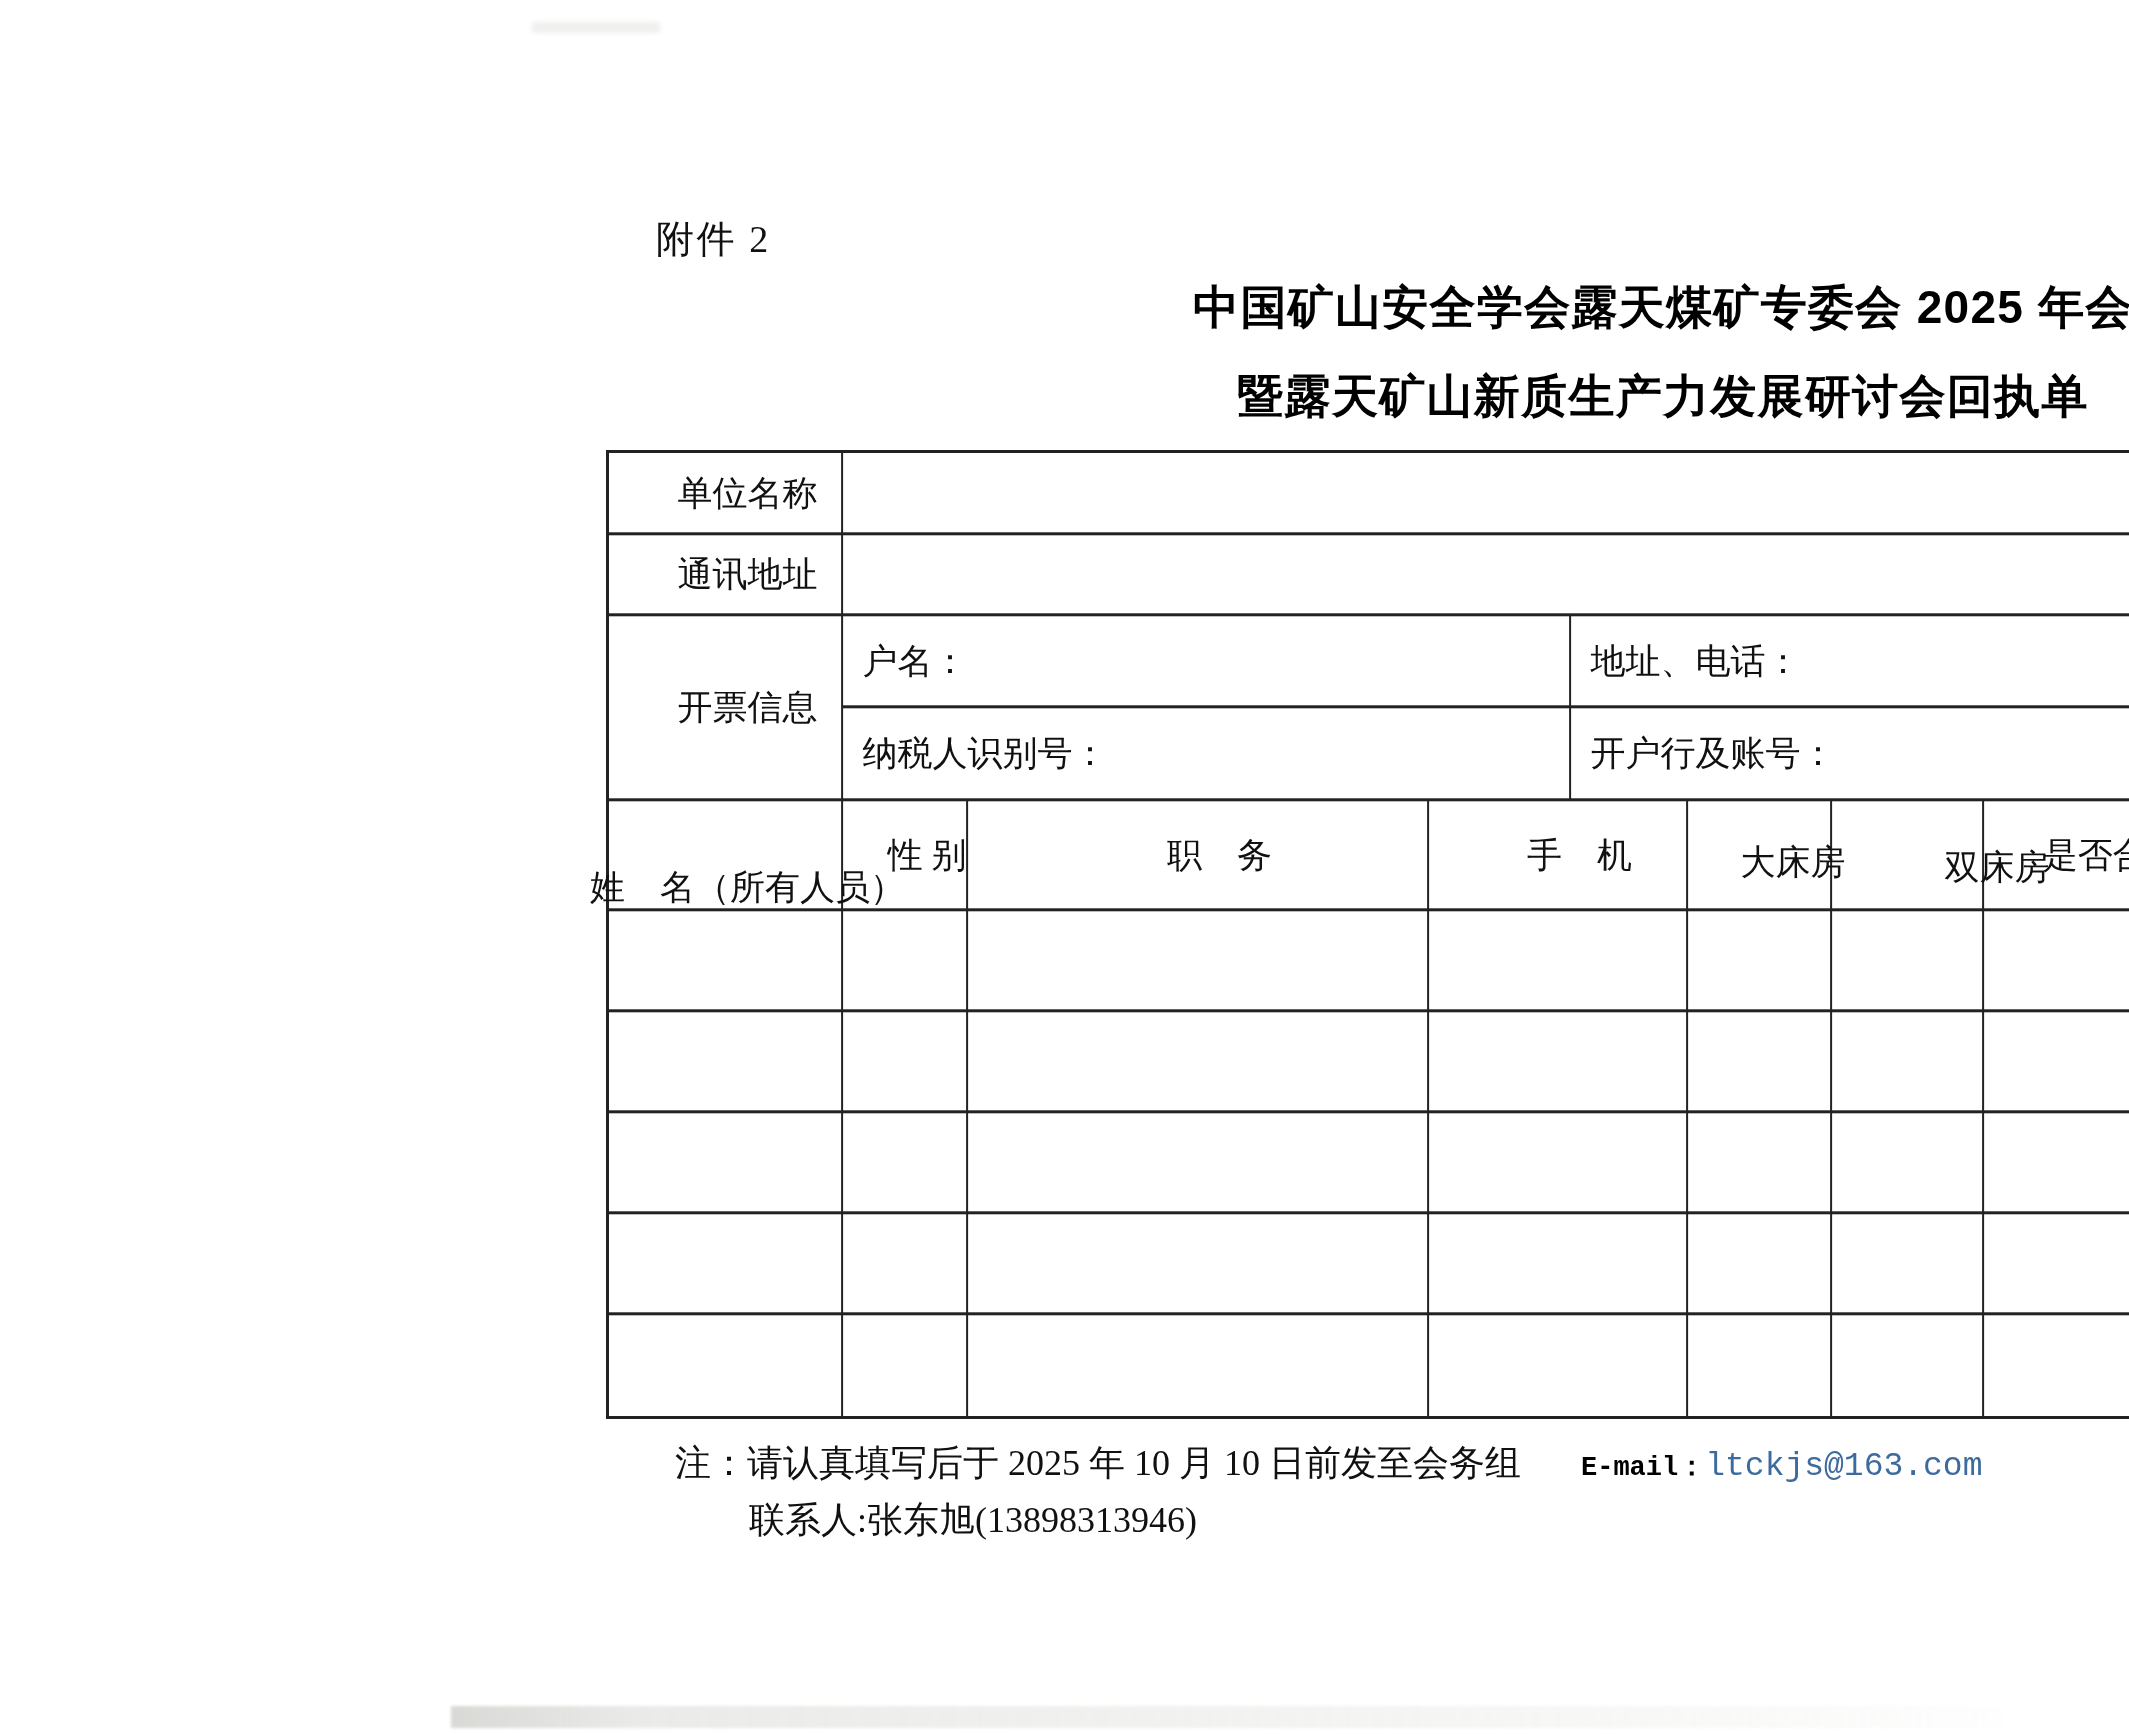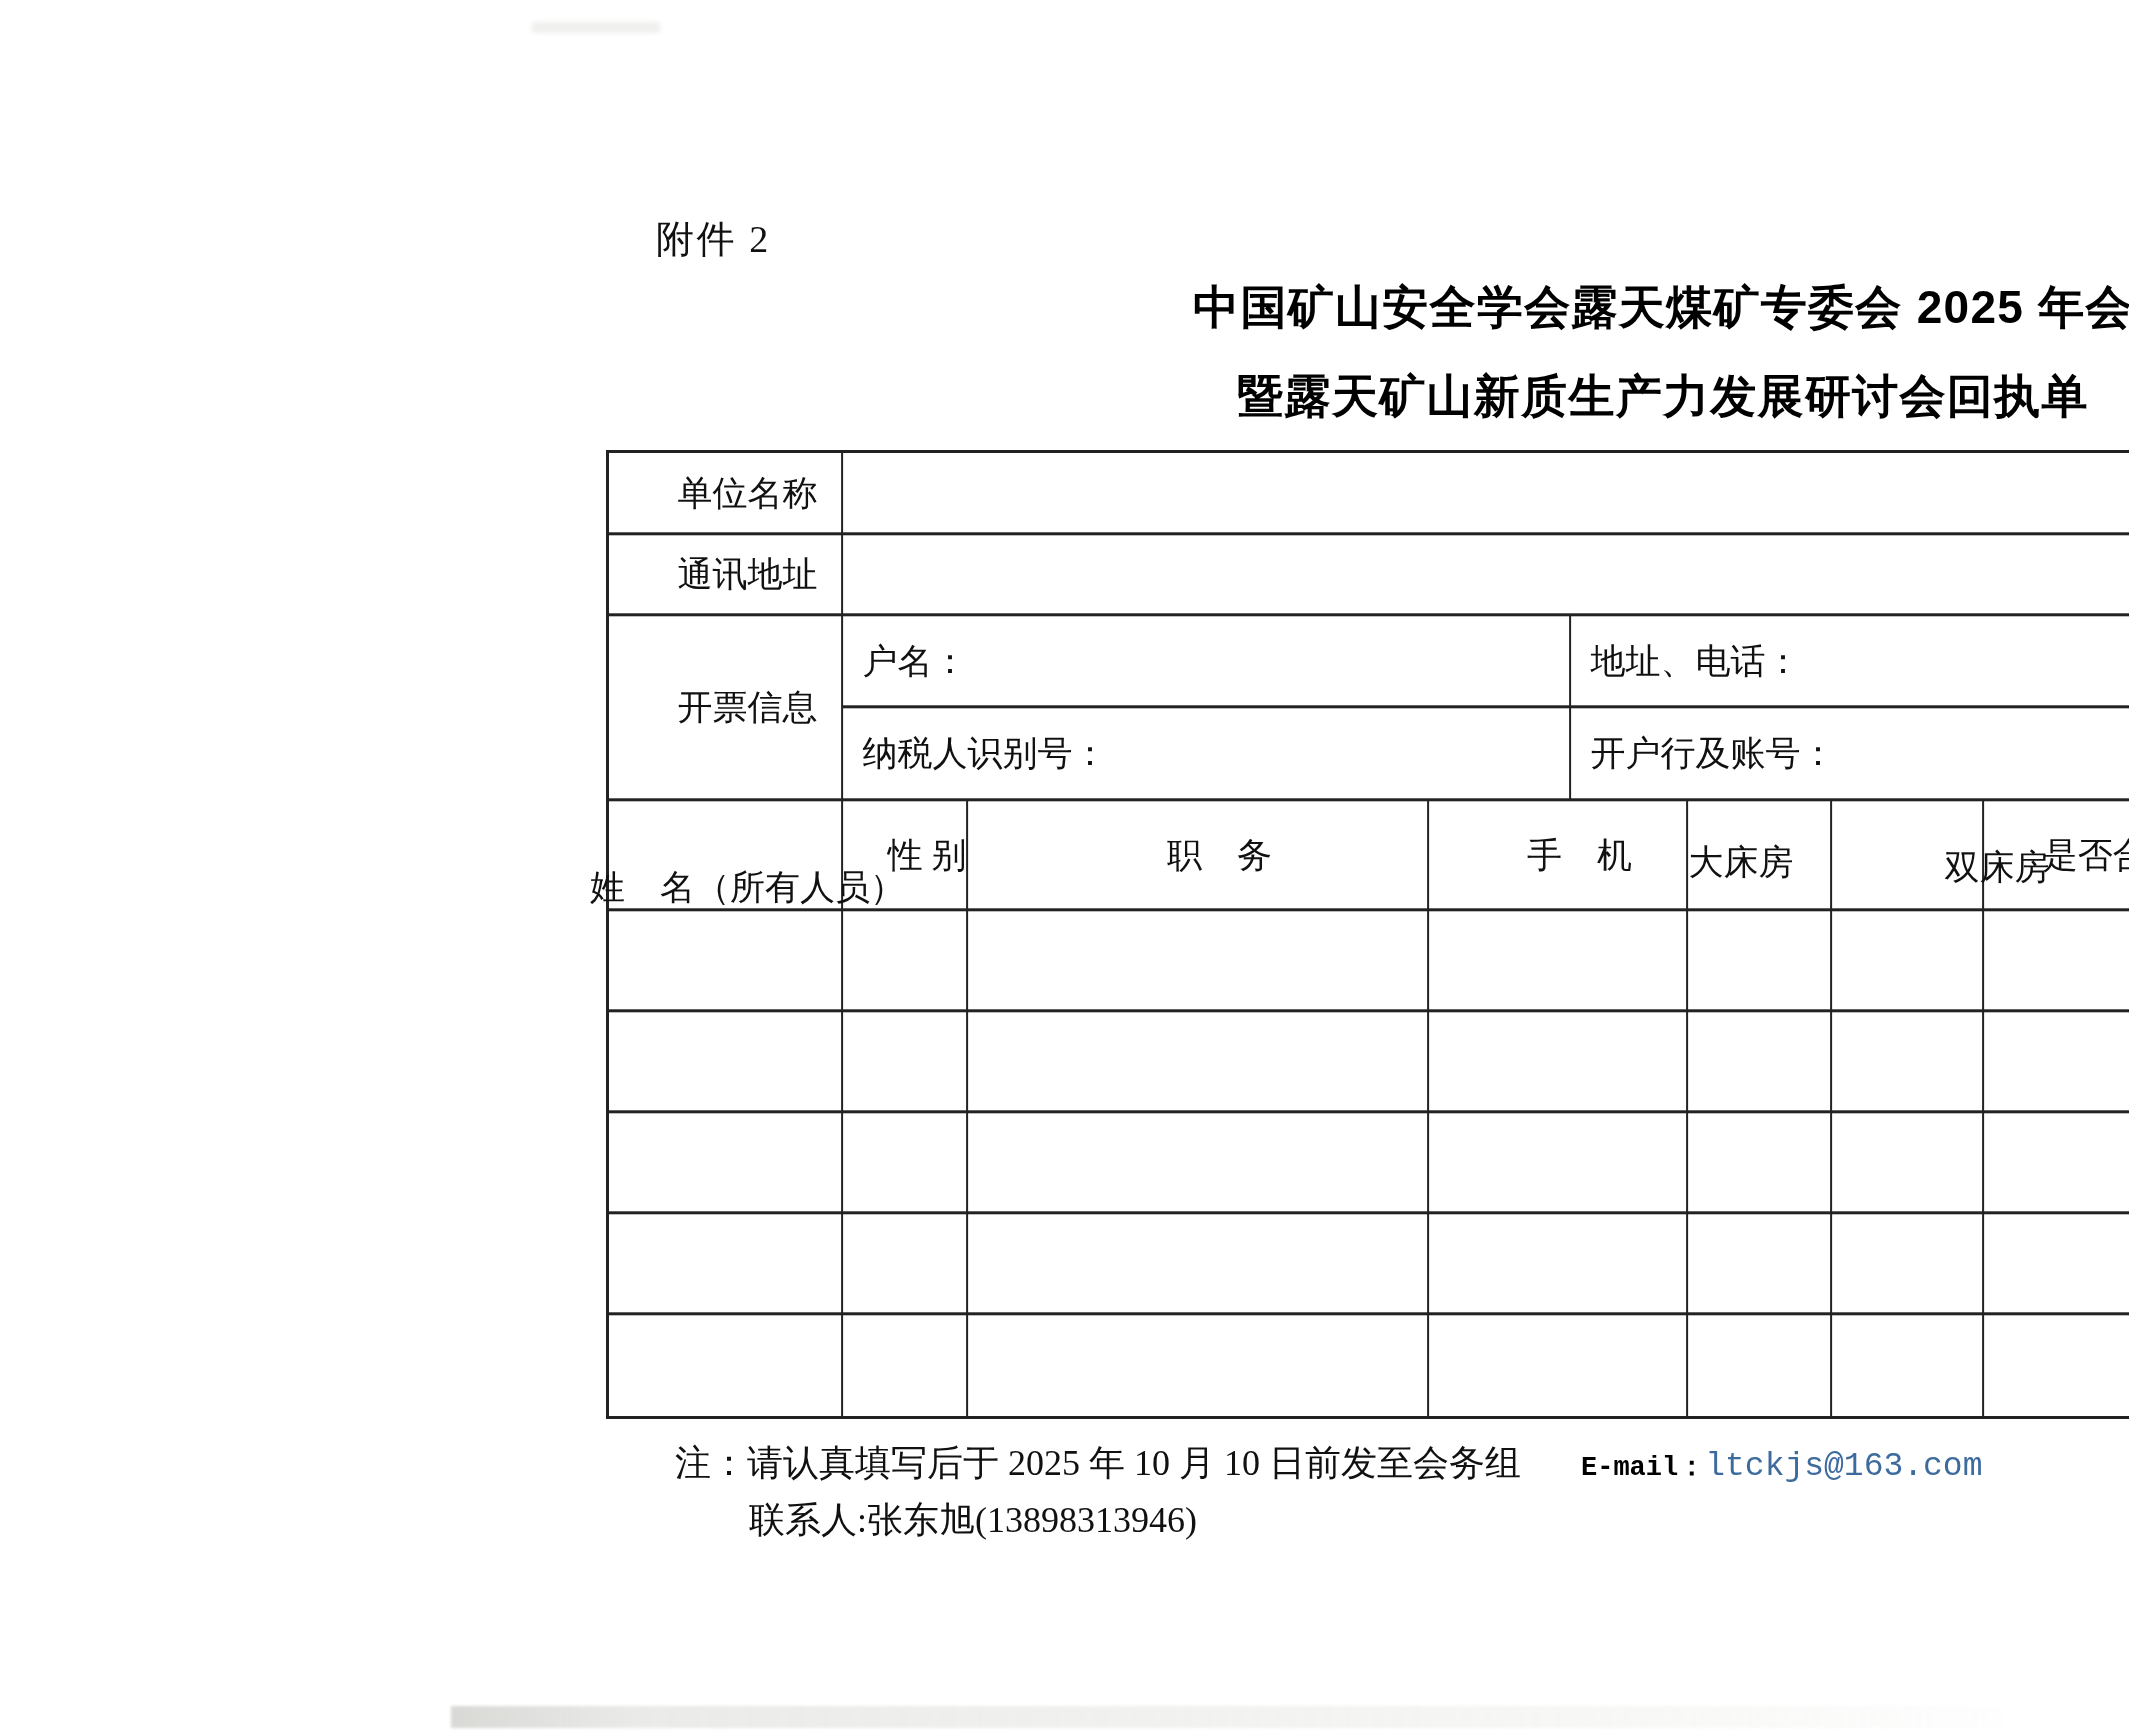--- a/index.html
+++ b/index.html
@@ -110,21 +110,21 @@
     <div class="cell left" style="left:233px;top:254px;width:729px;height:92px">纳税人识别号：</div>
     <div class="cell left" style="left:961px;top:254px;width:1147px;height:92px">开户行及账号：</div>
 
     <div class="cell name-cell" style="left:0;top:347px;width:233px;height:110px">
       <div>姓　名</div>
       <div>（所有人员）</div>
     </div>
     <div class="cell" style="left:233px;top:347px;width:126px;height:110px">性 别</div>
     <div class="cell" style="left:358px;top:347px;width:461px;height:110px">职　务</div>
     <div class="cell" style="left:819px;top:347px;width:259px;height:110px">手　机</div>
-    <div class="cell" style="left:1038px;top:347px;width:144px;height:124px">大床房</div>
+    <div class="cell" style="left:1090px;top:347px;width:144px;height:124px">大床房</div>
     <div class="cell" style="left:1290px;top:347px;width:152px;height:134px">双床房</div>
     <div class="cell" style="left:1374px;top:347px;width:330px;height:110px">是否合住/合住人</div>
 
     <div class="cell" style="left:0;top:457px;width:2108px;height:101px"></div>
     <div class="cell" style="left:0;top:558px;width:2108px;height:101px"></div>
     <div class="cell" style="left:0;top:659px;width:2108px;height:101px"></div>
     <div class="cell" style="left:0;top:760px;width:2108px;height:101px"></div>
     <div class="cell" style="left:0;top:861px;width:2108px;height:101px"></div>
   </div>
 

